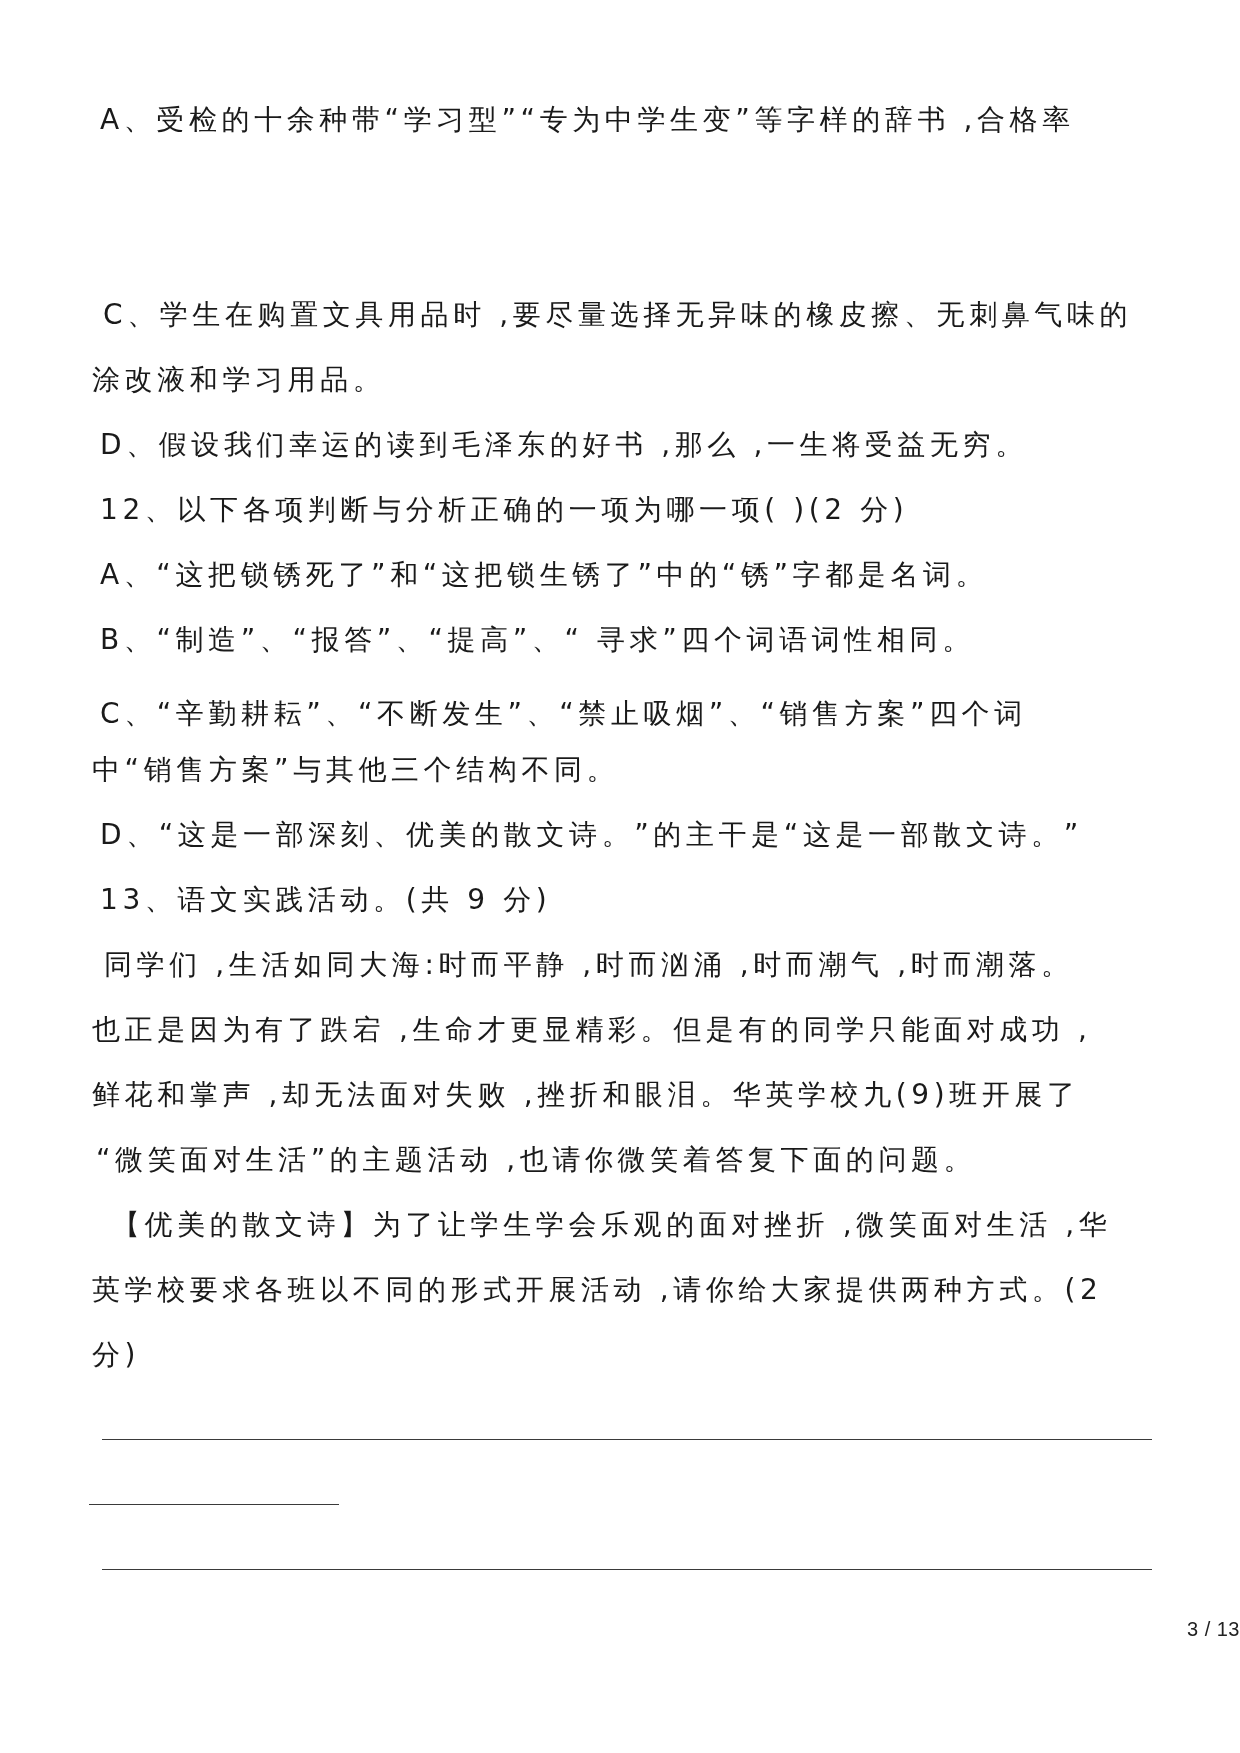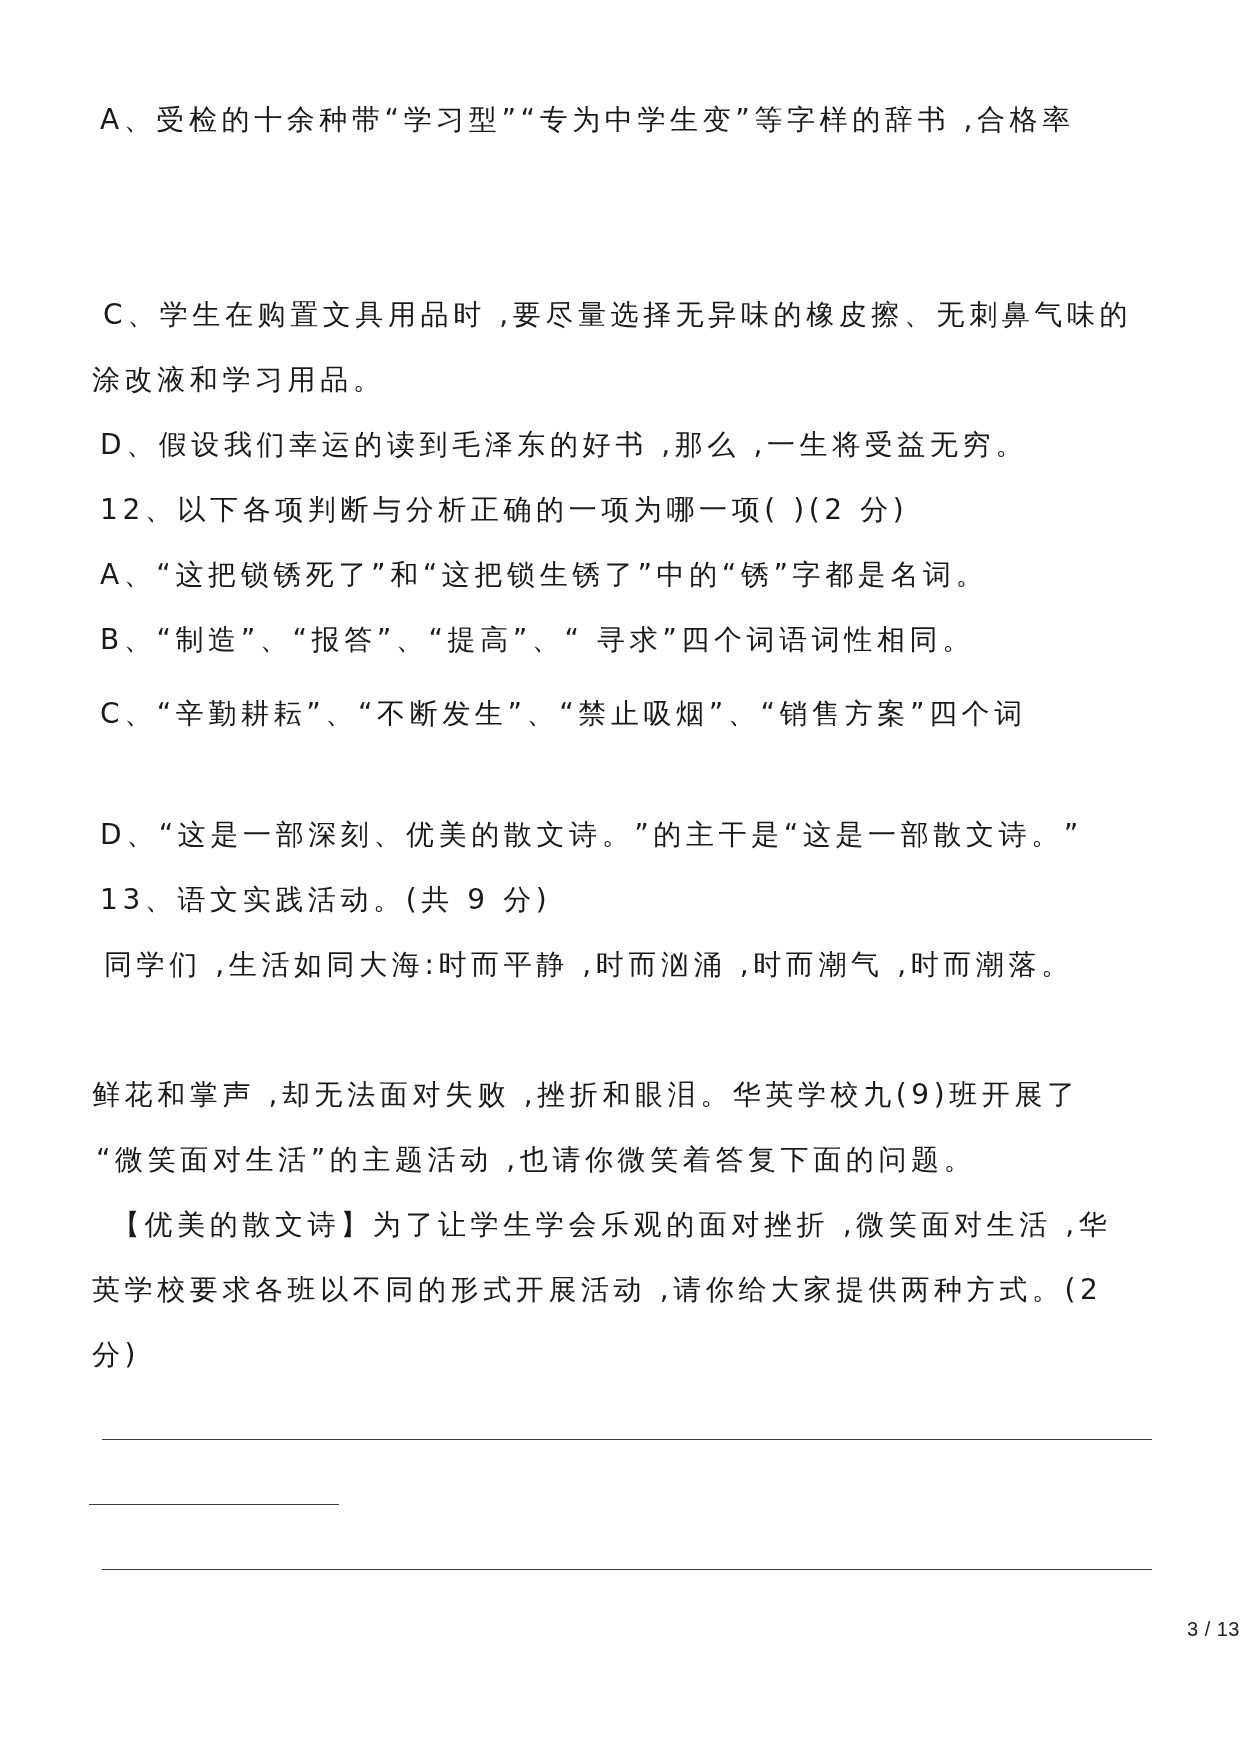--- a/index.html
+++ b/index.html
@@ -55,24 +55,26 @@
 
   <div class="line" style="top:100px;left:100px;">A、受检的十余种带“学习型”“专为中学生变”等字样的辞书 ,合格率</div>
   <div class="line" style="top:295px;left:103px;">C、学生在购置文具用品时 ,要尽量选择无异味的橡皮擦、无刺鼻气味的</div>
   <div class="line" style="top:360px;left:92px;">涂改液和学习用品。</div>
   <div class="line" style="top:425px;left:100px;">D、假设我们幸运的读到毛泽东的好书 ,那么 ,一生将受益无穷。</div>
 
   <div class="line" style="top:490px;left:100px;">12、以下各项判断与分析正确的一项为哪一项( )(2 分)</div>
   <div class="line" style="top:555px;left:100px;">A、“这把锁锈死了”和“这把锁生锈了”中的“锈”字都是名词。</div>
   <div class="line" style="top:620px;left:100px;">B、“制造”、“报答”、“提高”、“ 寻求”四个词语词性相同。</div>
   <div class="line" style="top:685px;left:100px;margin-top:9px;">C、“辛勤耕耘”、“不断发生”、“禁止吸烟”、“销售方案”四个词</div>
+  <div class="line" style="top:750px;left:92px;">中“销售方案”与其他三个结构不同。</div>
   <div class="line" style="top:815px;left:100px;">D、“这是一部深刻、优美的散文诗。”的主干是“这是一部散文诗。”</div>
 
   <div class="line" style="top:880px;left:100px;">13、语文实践活动。(共 9 分)</div>
   <div class="line" style="top:945px;left:104px;">同学们 ,生活如同大海:时而平静 ,时而汹涌 ,时而潮气 ,时而潮落。</div>
+  <div class="line" style="top:1010px;left:92px;">也正是因为有了跌宕 ,生命才更显精彩。但是有的同学只能面对成功 ,</div>
   <div class="line" style="top:1075px;left:92px;">鲜花和掌声 ,却无法面对失败 ,挫折和眼泪。华英学校九(9)班开展了</div>
   <div class="line" style="top:1140px;left:96px;">“微笑面对生活”的主题活动 ,也请你微笑着答复下面的问题。</div>
   <div class="line" style="top:1205px;left:112px;">【优美的散文诗】为了让学生学会乐观的面对挫折 ,微笑面对生活 ,华</div>
   <div class="line" style="top:1270px;left:92px;">英学校要求各班以不同的形式开展活动 ,请你给大家提供两种方式。(2</div>
   <div class="line" style="top:1335px;left:92px;">分)</div>
 
   <div class="rule" style="left:102px;top:1439px;width:1050px;"></div>
   <div class="rule" style="left:89px;top:1504px;width:250px;"></div>
   <div class="rule" style="left:102px;top:1569px;width:1050px;"></div>
 

